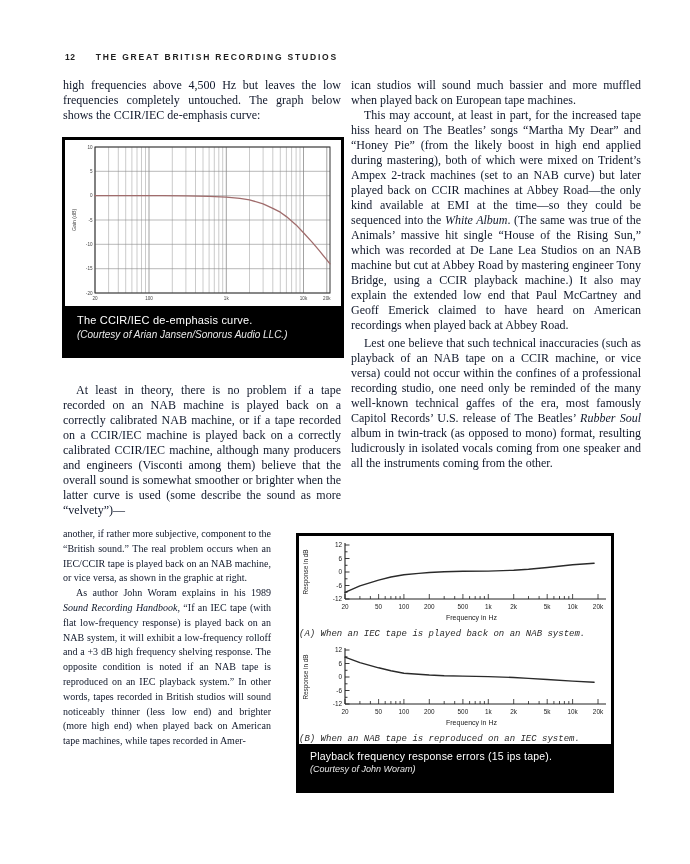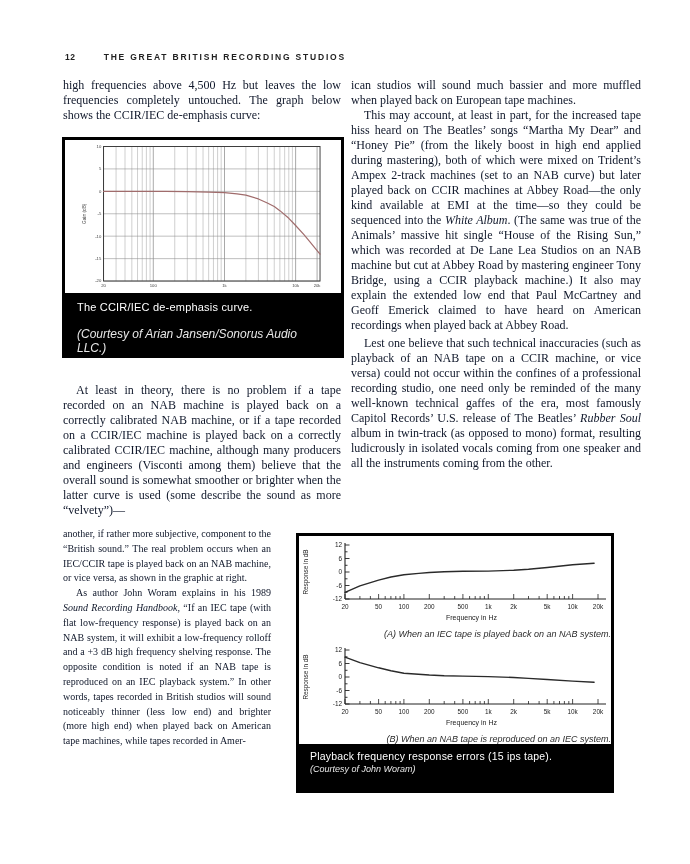--- a/index.html
+++ b/index.html
@@ -7,21 +7,21 @@
     position:relative;width:690px;height:864px;background:#ffffff;
     font-family:"Liberation Serif",serif;color:#1c1c1c;overflow:hidden;
   }
   
   .header{
     position:absolute;top:52px;left:65px;width:575px;
     font-family:"Liberation Sans",sans-serif;font-size:8.5px;font-weight:700;
     letter-spacing:1.8px;color:#222;white-space:nowrap;
   }
   .header .pageno{display:inline-block;letter-spacing:0.5px;}
-  .header .runhead{display:inline-block;margin-left:24px;}
+  .header .runhead{display:inline-block;margin-left:16px;}
   
   .body{
     margin:0;font-size:12px;line-height:15px;text-align:justify;color:#0f172a;
   }
   .indent{text-indent:13px;}
   .body em{font-style:italic;}
   .lp1{position:absolute;top:78px;left:63px;width:278px;}
   .lp2{position:absolute;top:383px;left:63px;width:278px;}
   .narrow{position:absolute;top:527px;left:63px;width:208px;}
   .narrow .body{font-size:10px;line-height:14.8px;}
@@ -31,32 +31,32 @@
   .fig{
     position:absolute;box-sizing:border-box;border:3px solid #000;background:#fff;
     display:flex;flex-direction:column;margin:0;
   }
   .fig1{top:137px;left:62px;width:282px;height:221px;}
   .fig2{top:533px;left:296px;width:318px;height:260px;}
   .fig2inner{flex:1 1 auto;overflow:hidden;padding-top:4px;}
   .chart{display:block;}
   .chart.dechart{margin:1px auto 0;}
   .subcap{
-    font-family:Liberation Sans, sans-serif;font-style:italic;font-size:9px;
-    color:#2a2a2a;text-align:right;margin:1px 0 6px;
+    font-family:Liberation Mono, monospace;font-style:italic;font-size:9px;
+    color:#2a2a2a;text-align:left;margin:1px 0 6px;
   }
   .band{
     flex:1 0 auto;background:#000;color:#fff;
     font-family:"Liberation Sans",sans-serif;
   }
   .band1{padding:8px 12px 0;}
   .band2{flex:0 0 auto;height:46px;box-sizing:border-box;padding:6px 11px 0;}
   .cap1{font-size:11px;letter-spacing:0.2px;color:#fff;}
   .band2 .cap1{font-size:10.5px;}
-  .cap2{font-size:12px;font-style:italic;color:#e8e8e8;margin-top:14px;}
+  .cap2{font-size:10px;font-style:italic;color:#e8e8e8;margin-top:3px;}
   .band2 .cap2{font-size:9px;margin-top:2px;}
   svg text{font-family:"Liberation Sans",sans-serif;}
 </style>
 </head>
 <body>
 
 <div class="page">
 
   <div class="header">
     <span class="pageno">12</span>

